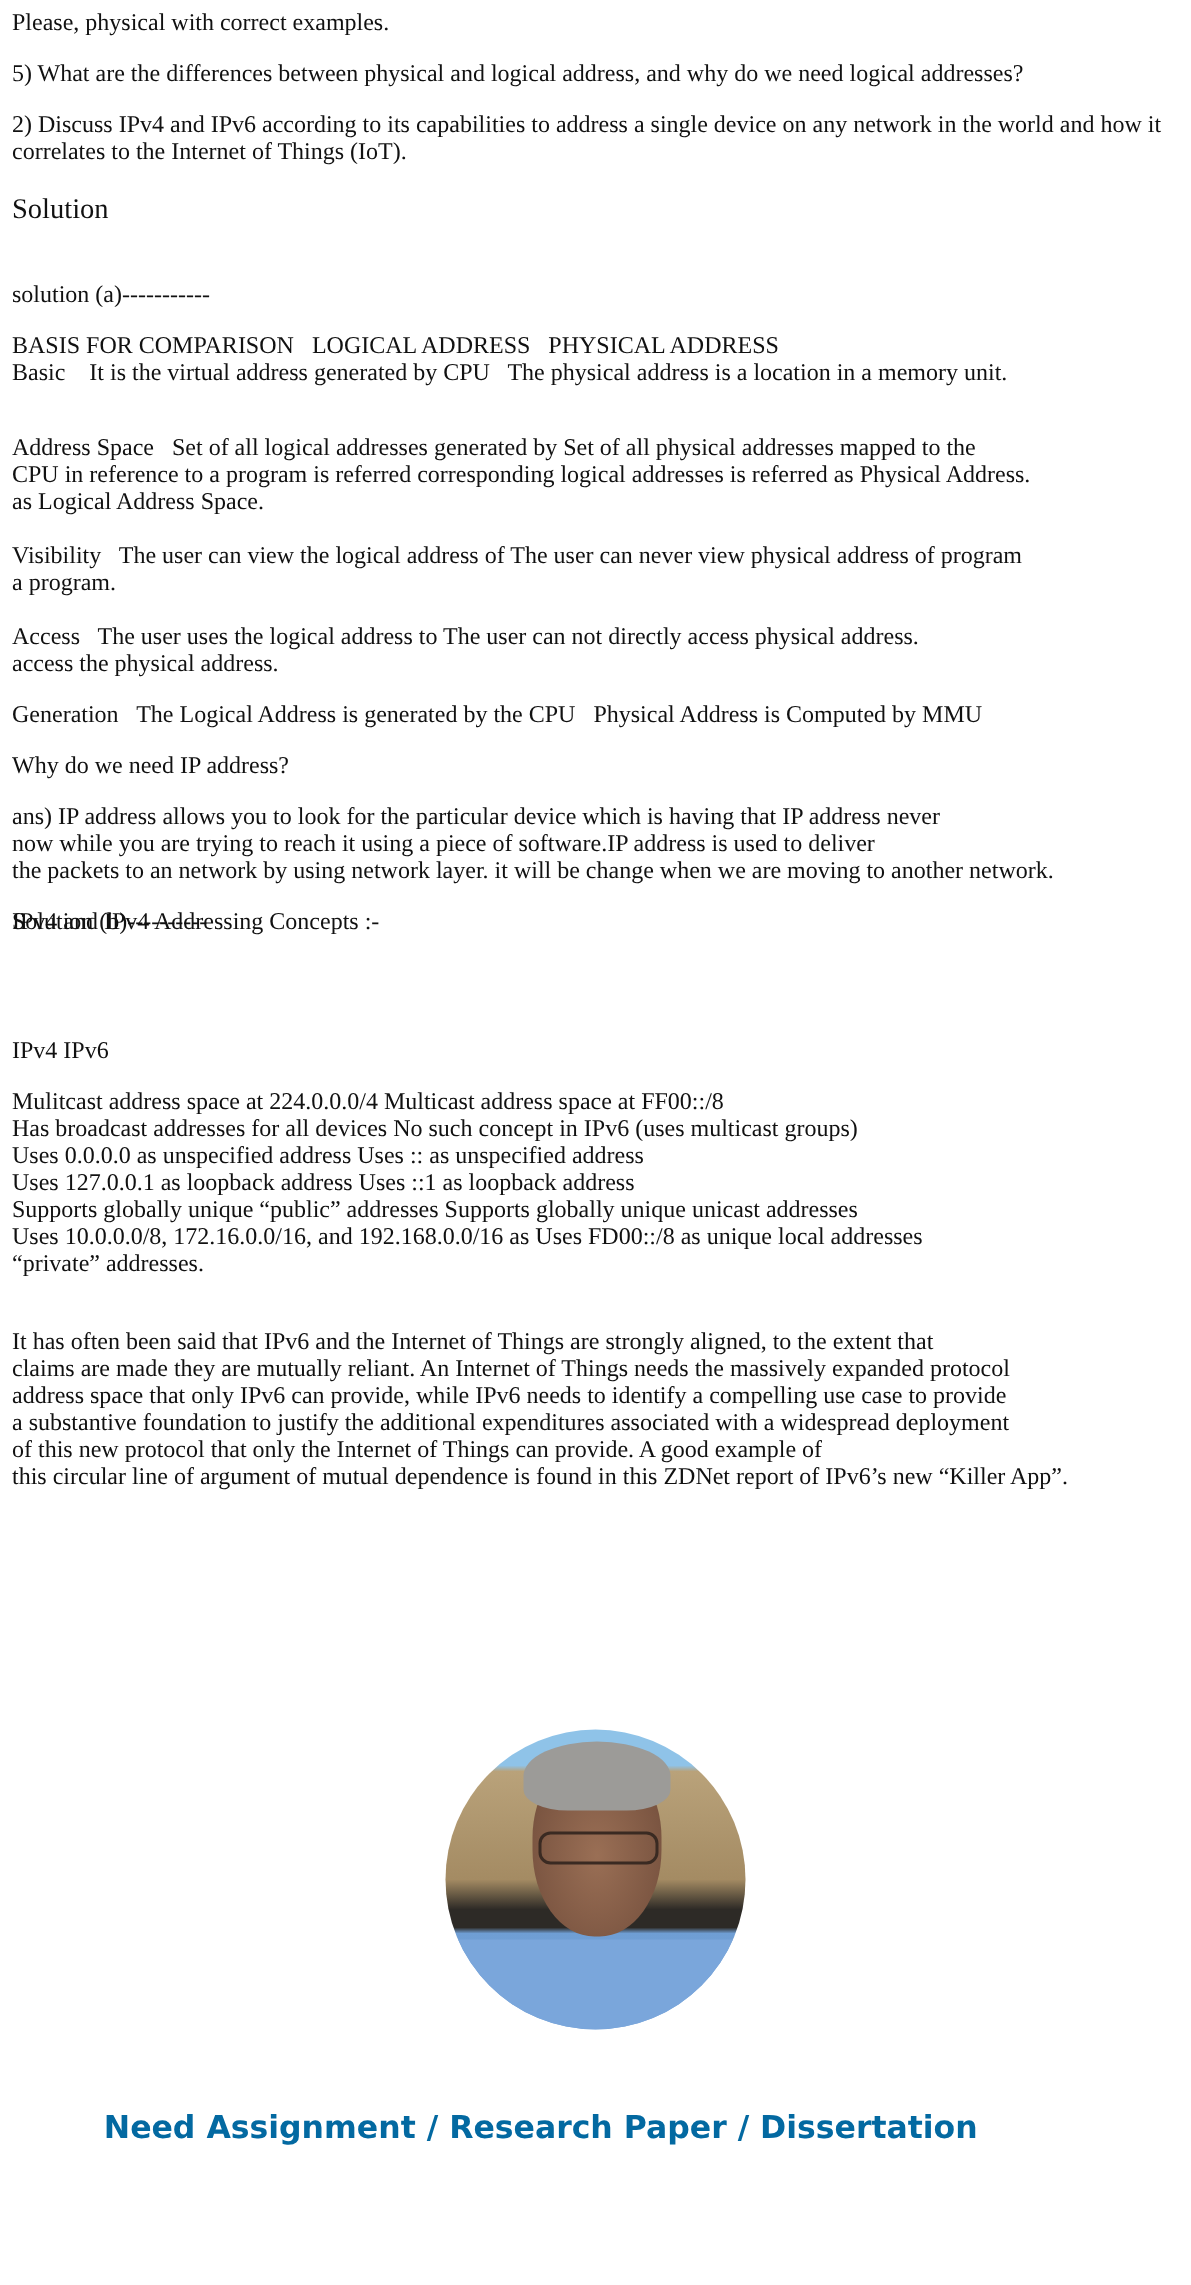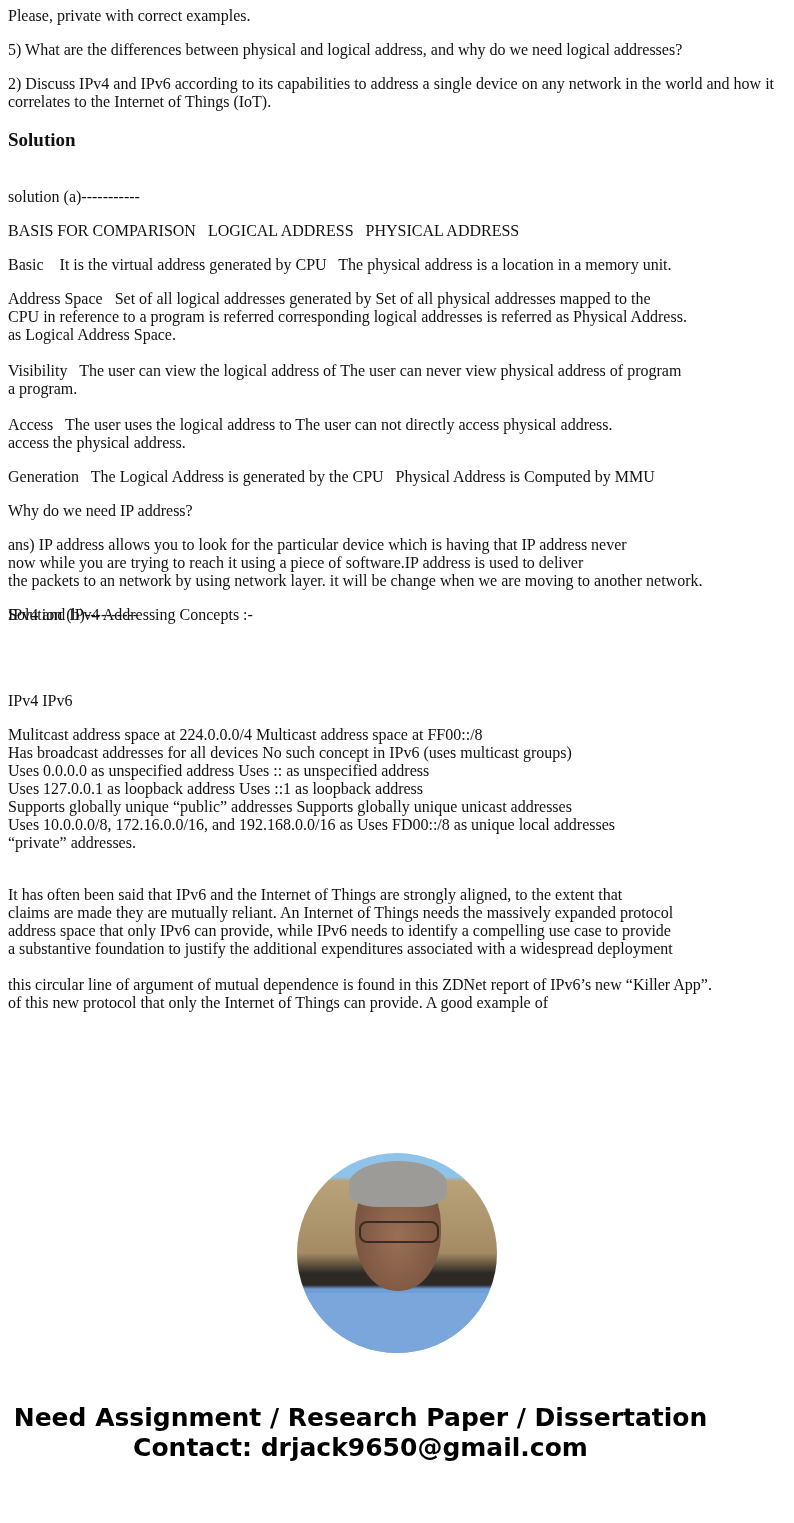--- a/index.html
+++ b/index.html
@@ -7,21 +7,21 @@
       width: 794px;
       height: 1523px;
       position: relative;
       overflow: hidden;
       font-family: "Liberation Serif", serif;
       font-size: 16px;
       color: #111111;
     }
     .content { position: absolute; left: 8px; top: 0; width: 780px; }
     .blk { position: absolute; left: 0; white-space: pre; line-height: 18px; margin: 0; }
-    .heading { font-weight: bold; font-size: 19px; }
+    .heading { font-weight: normal; font-size: 19px; }
     .avatar {
       position: absolute; left: 297px; top: 1153px; width: 200px; height: 200px;
       border-radius: 50%; overflow: hidden;
       background: linear-gradient(180deg, #8fc3e8 0%, #8fc3e8 12%, #b9a27a 14%, #a48b63 50%, #2d2a26 60%, #2d2a26 66%, #6f9ed4 68%, #7aa6db 100%);
     }
     .face {
       position: absolute; left: 58px; top: 18px; width: 86px; height: 120px;
       border-radius: 45% 45% 48% 48%;
       background: radial-gradient(ellipse at 50% 55%, #9a6f55 0%, #7c5642 70%, #6a4a38 100%);
     }
@@ -32,39 +32,39 @@
     .glasses {
       position: absolute; left: 62px; top: 68px; width: 80px; height: 22px;
       border: 2px solid #3a2a22; border-radius: 8px; box-sizing: border-box;
     }
     .shirt {
       position: absolute; left: 0; top: 140px; width: 200px; height: 60px;
       background: #7aa6db;
     }
     .cta {
       position: absolute; left: 0; top: 1403px; width: 721px; text-align: center;
-      font-family: "DejaVu Sans", sans-serif; font-weight: bold; font-size: 25px;
-      line-height: 30px; color: #000000;
+      font-family: "DejaVu Sans", sans-serif; font-weight: bold; font-size: 21px;
+      line-height: 30px; color: #0369a1;
     }
   </style>
 </head>
 <body>
 
 <div class="content">
-  <p class="blk" style="top:7px">Please, private with correct examples.</p>
+  <p class="blk" style="top:7px">Please, physical with correct examples.</p>
   <p class="blk" style="top:41px">5) What are the differences between physical and logical address, and why do we need logical addresses?</p>
   <p class="blk" style="top:75px">2) Discuss IPv4 and IPv6 according to its capabilities to address a single device on any network in the world and how it</p>
   <p class="blk" style="top:93px">correlates to the Internet of Things (IoT).</p>
 
   <p class="blk heading" style="top:131px">Solution</p>
 
   <p class="blk" style="top:188px">solution (a)-----------</p>
   <p class="blk" style="top:222px">BASIS FOR COMPARISON   LOGICAL ADDRESS   PHYSICAL ADDRESS</p>
 
-  <p class="blk" style="top:256px">Basic    It is the virtual address generated by CPU   The physical address is a location in a memory unit.</p>
+  <p class="blk" style="top:240px">Basic    It is the virtual address generated by CPU   The physical address is a location in a memory unit.</p>
 
   <p class="blk" style="top:290px">Address Space   Set of all logical addresses generated by Set of all physical addresses mapped to the</p>
   <p class="blk" style="top:308px">CPU in reference to a program is referred corresponding logical addresses is referred as Physical Address.</p>
   <p class="blk" style="top:326px">as Logical Address Space.</p>
 
   <p class="blk" style="top:362px">Visibility   The user can view the logical address of The user can never view physical address of program</p>
   <p class="blk" style="top:380px">a program.</p>
 
   <p class="blk" style="top:416px">Access   The user uses the logical address to The user can not directly access physical address.</p>
   <p class="blk" style="top:434px">access the physical address.</p>
@@ -87,27 +87,26 @@
   <p class="blk" style="top:762px">Uses 0.0.0.0 as unspecified address Uses :: as unspecified address</p>
   <p class="blk" style="top:780px">Uses 127.0.0.1 as loopback address Uses ::1 as loopback address</p>
   <p class="blk" style="top:798px">Supports globally unique “public” addresses Supports globally unique unicast addresses</p>
   <p class="blk" style="top:816px">Uses 10.0.0.0/8, 172.16.0.0/16, and 192.168.0.0/16 as Uses FD00::/8 as unique local addresses</p>
   <p class="blk" style="top:834px">“private” addresses.</p>
 
   <p class="blk" style="top:886px">It has often been said that IPv6 and the Internet of Things are strongly aligned, to the extent that</p>
   <p class="blk" style="top:904px">claims are made they are mutually reliant. An Internet of Things needs the massively expanded protocol</p>
   <p class="blk" style="top:922px">address space that only IPv6 can provide, while IPv6 needs to identify a compelling use case to provide</p>
   <p class="blk" style="top:940px">a substantive foundation to justify the additional expenditures associated with a widespread deployment</p>
-  <p class="blk" style="top:994px">of this new protocol that only the Internet of Things can provide. A good example of</p>
+  <p class="blk" style="top:958px">of this new protocol that only the Internet of Things can provide. A good example of</p>
   <p class="blk" style="top:976px">this circular line of argument of mutual dependence is found in this ZDNet report of IPv6’s new “Killer App”.</p>
 </div>
 
 <div class="avatar">
   <div class="shirt"></div>
   <div class="face"></div>
   <div class="hair"></div>
   <div class="glasses"></div>
 </div>
 
 <div class="cta">
   <div>Need Assignment / Research Paper / Dissertation</div>
-  <div>Contact: drjack9650@gmail.com</div>
 </div>
 
 </body></html>

